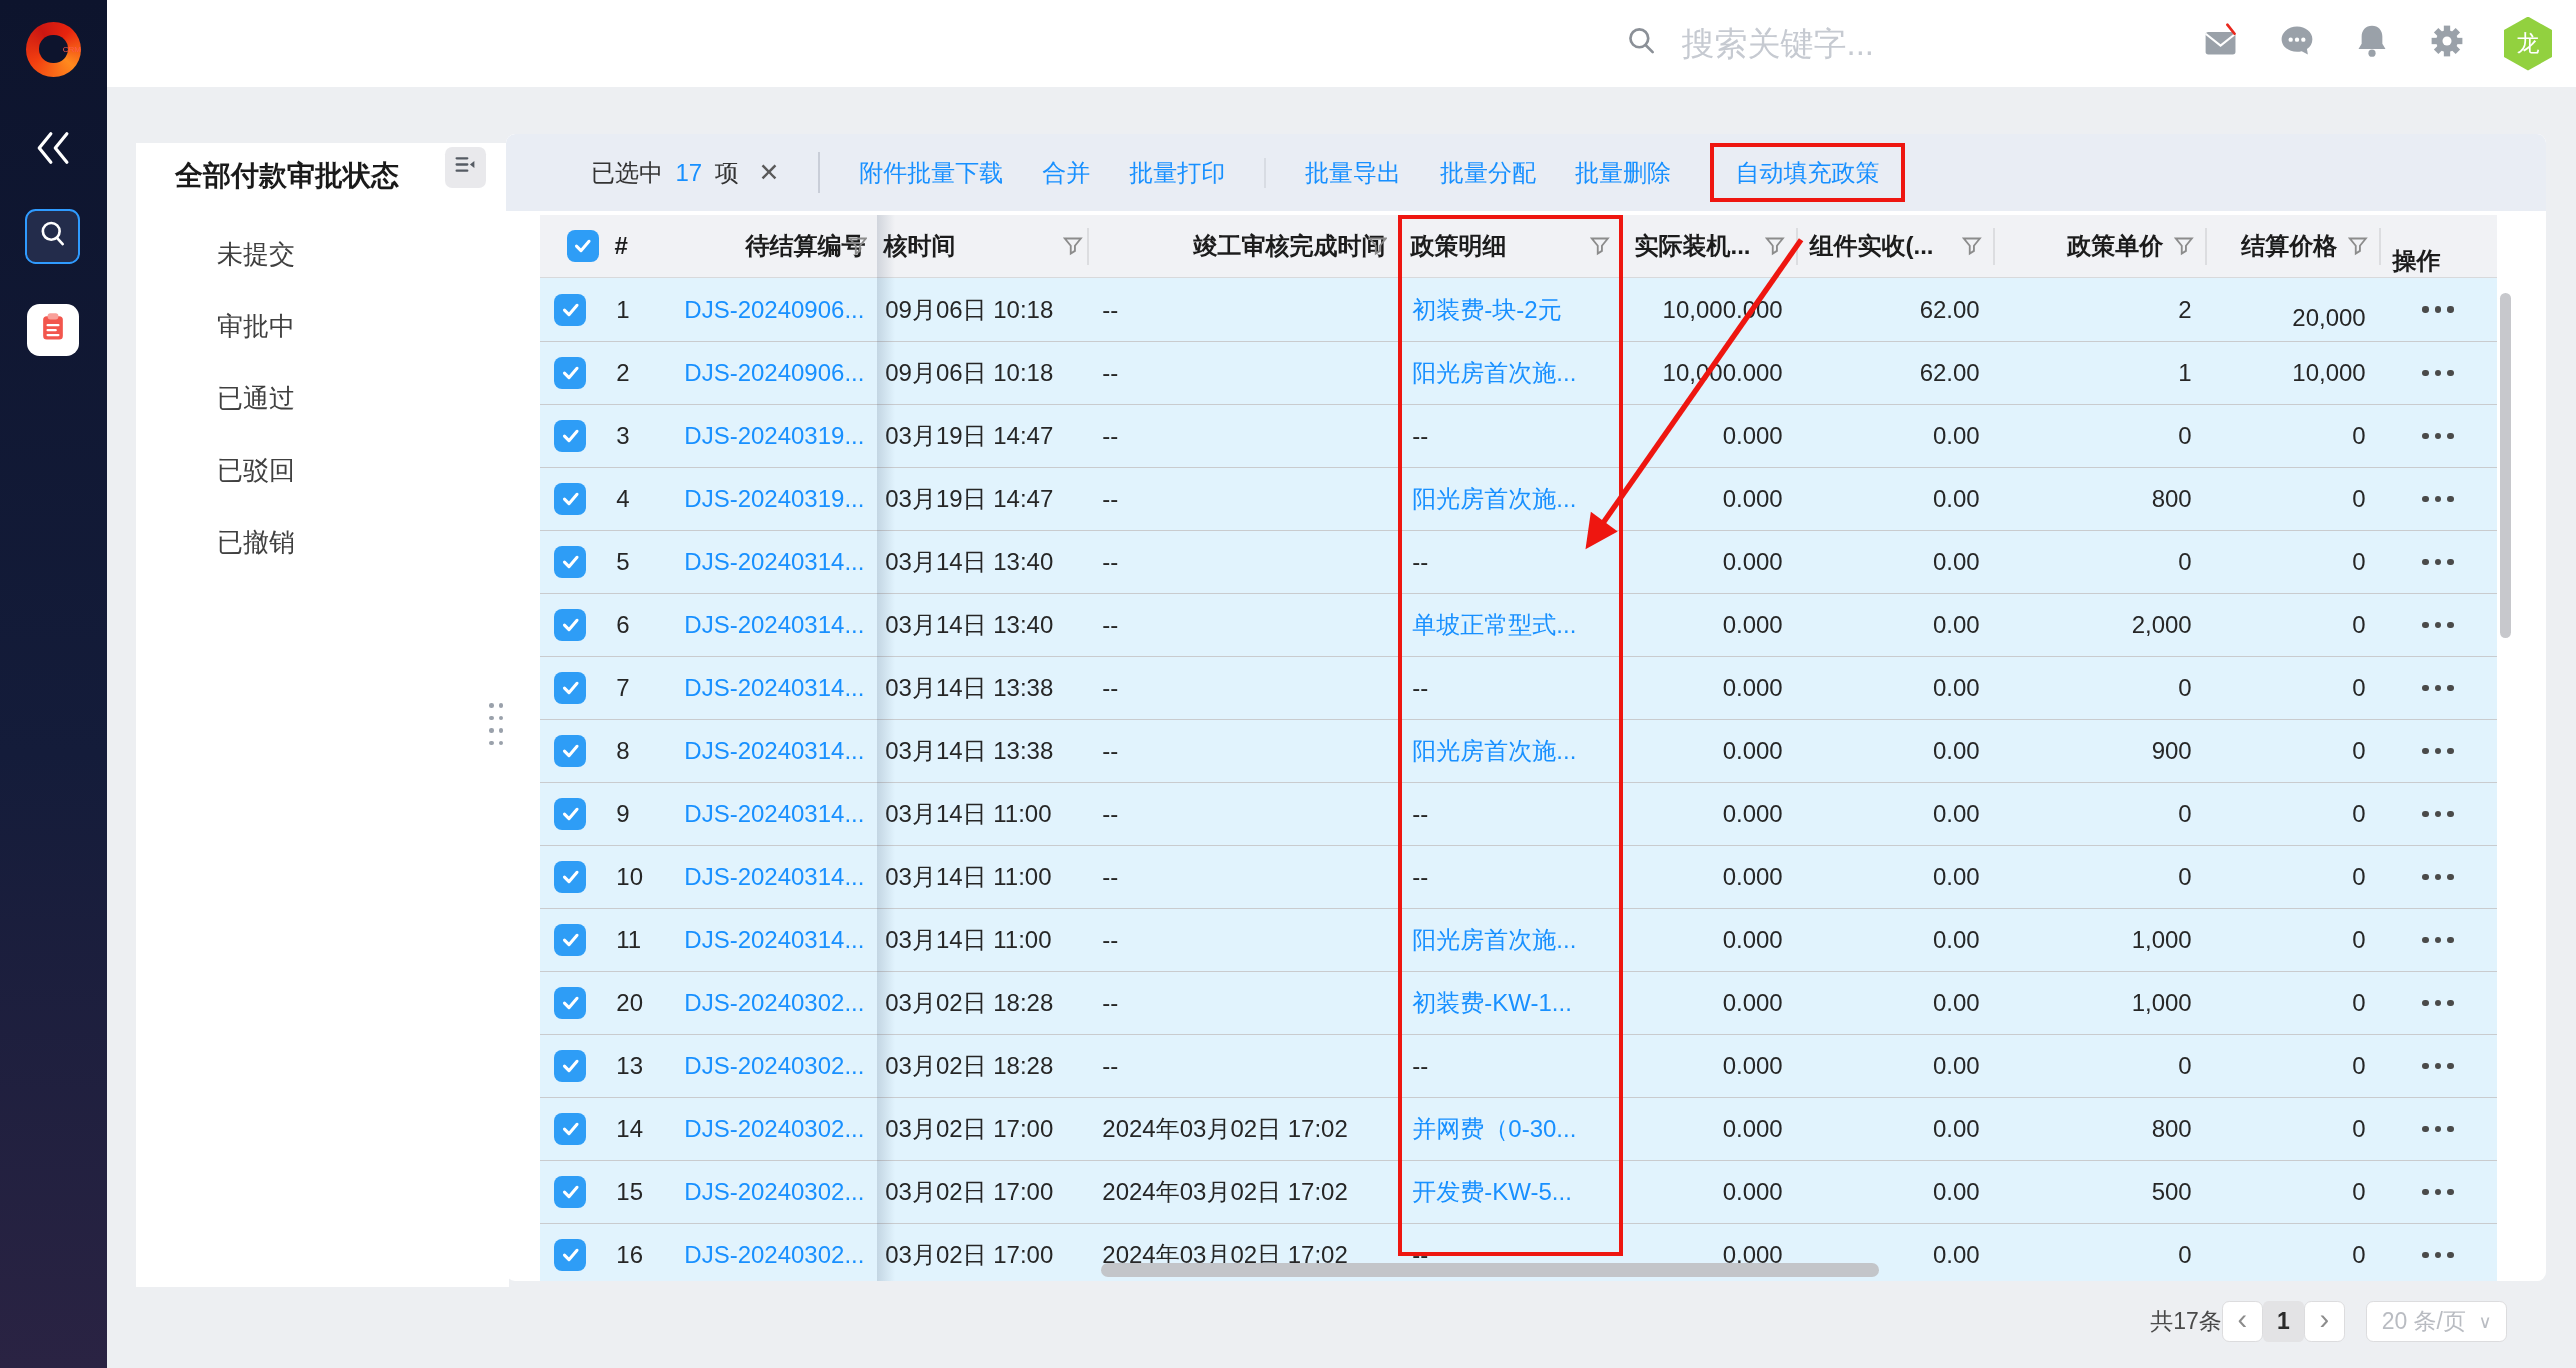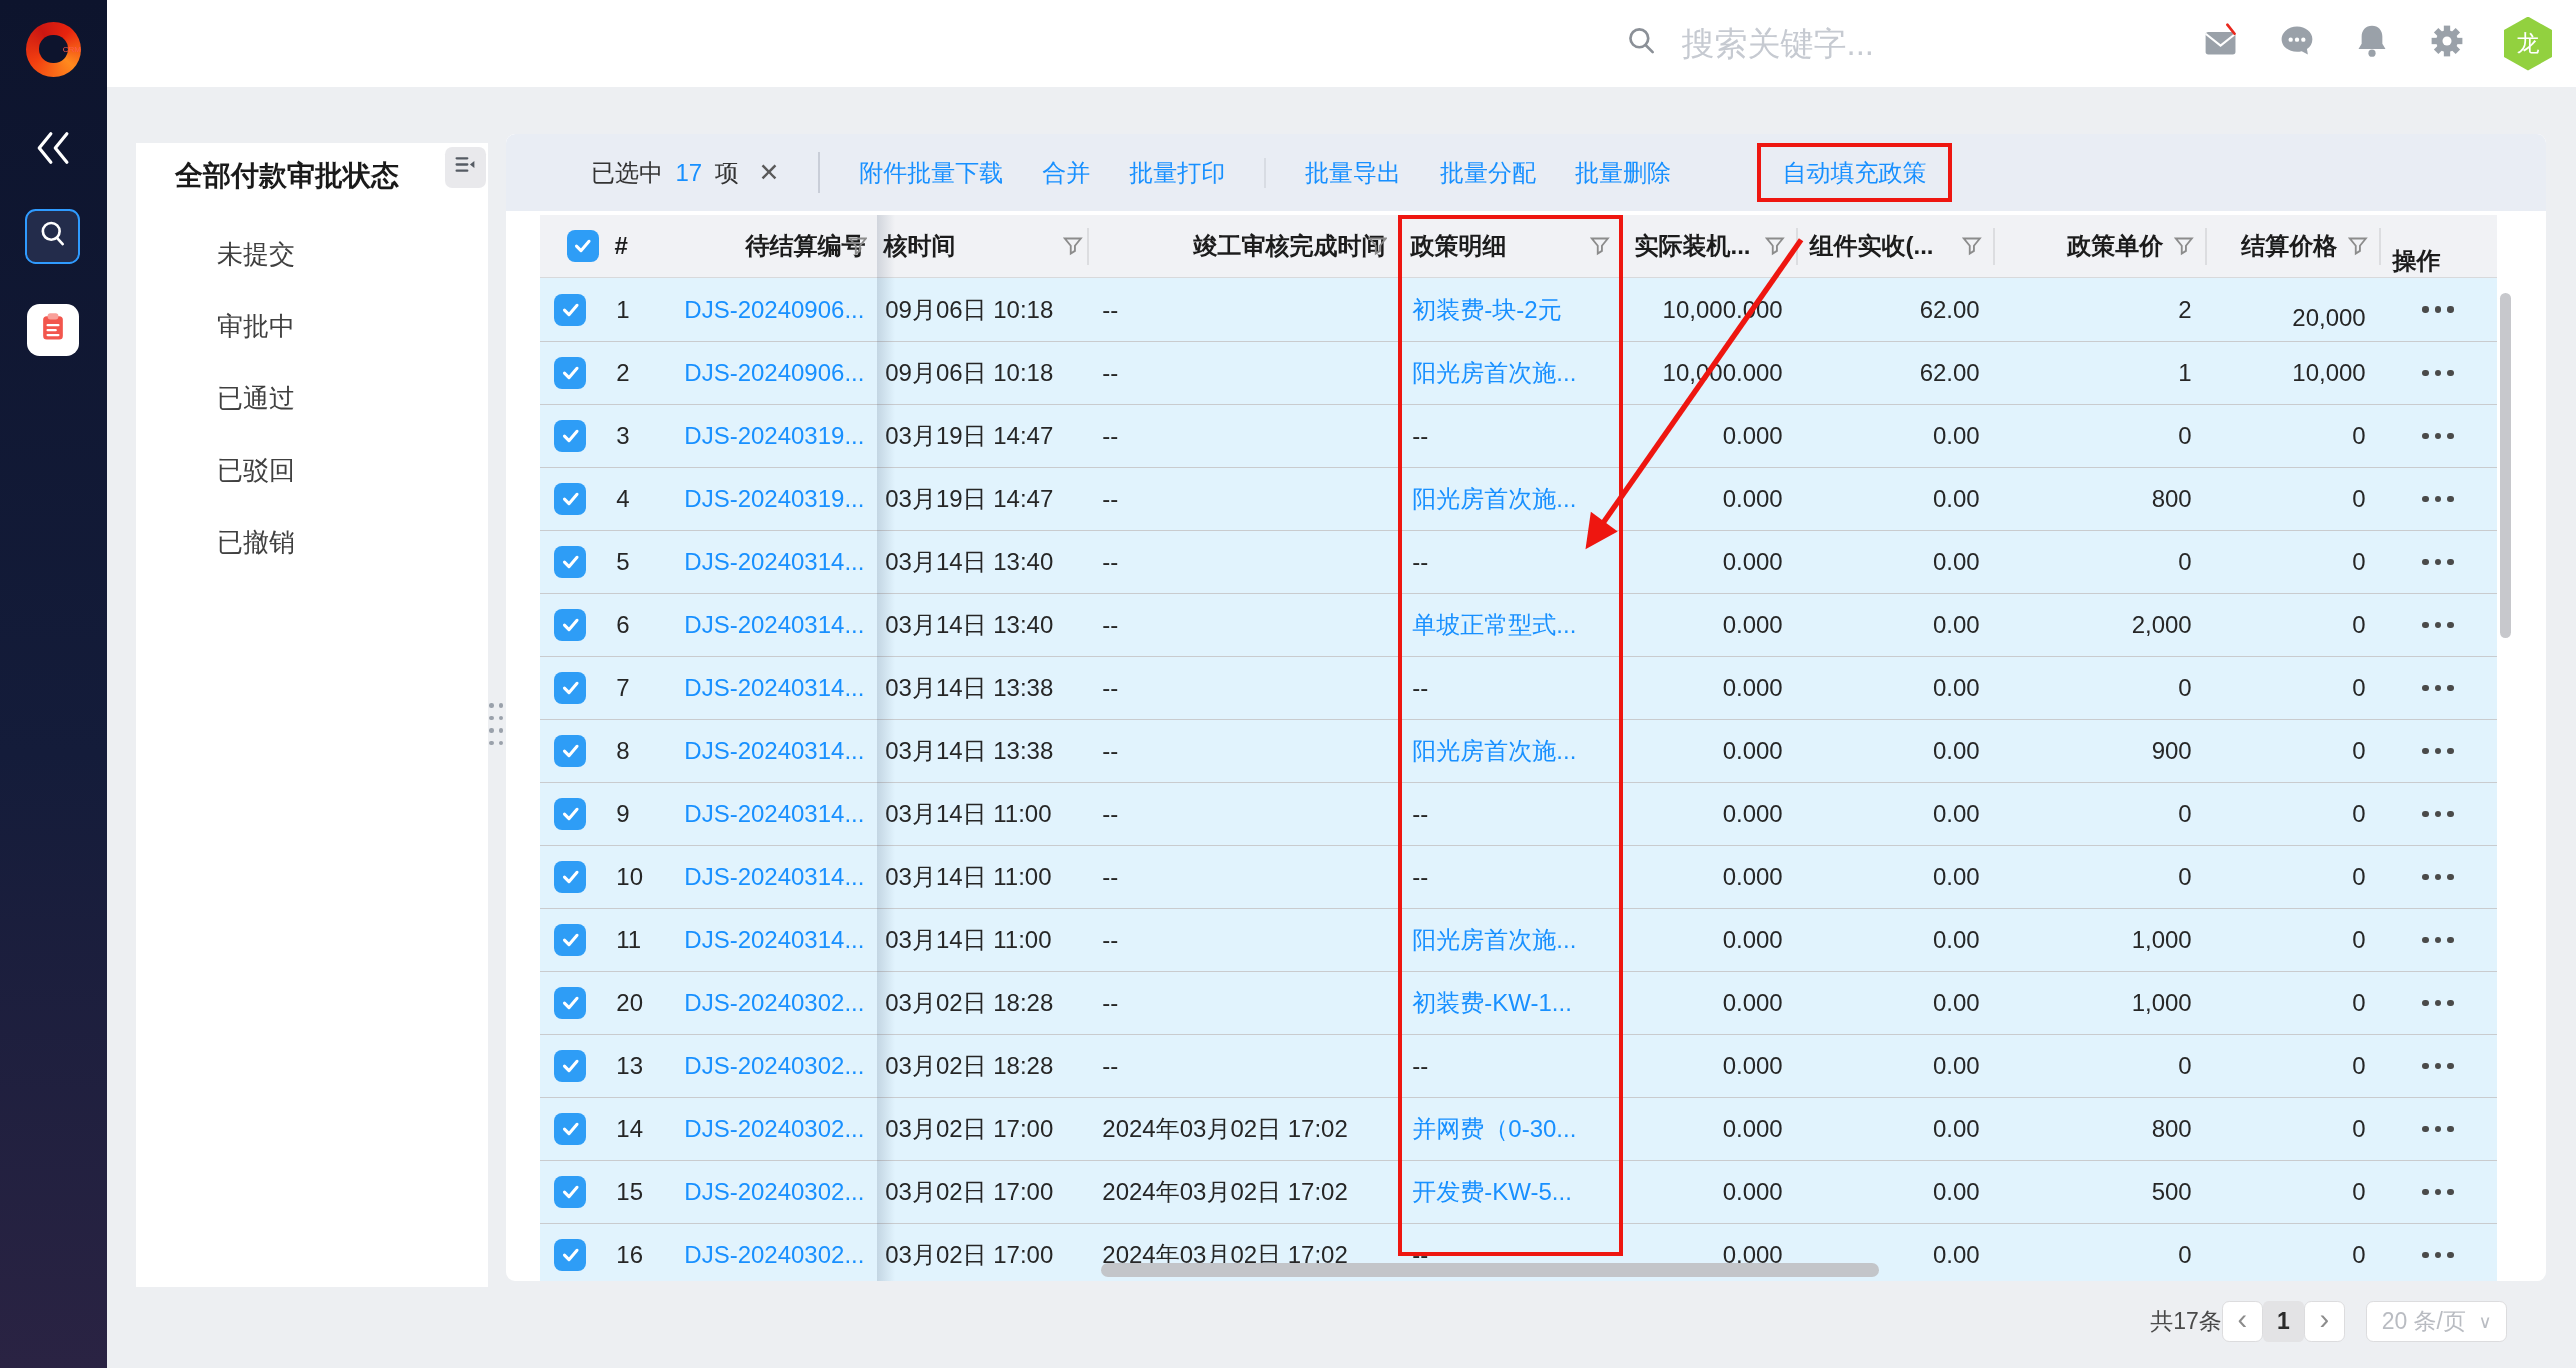--- a/index.html
+++ b/index.html
@@ -24,21 +24,21 @@
   
   .topbar{position:absolute;left:107px;top:0;width:2469px;height:87px;background:#ffffff;}
   .search-wrap{position:absolute;left:1519px;top:0;height:87px;display:flex;align-items:center;gap:21.5px;}
   .search-input{border:none;outline:none;font-size:33px;width:295px;color:#555;background:transparent;
     font-family:"Liberation Sans","DejaVu Sans",sans-serif;}
   .search-input::placeholder{color:#c6cad1;}
   .top-icons{position:absolute;right:24px;top:0;height:87px;display:flex;align-items:center;gap:38px;}
   .avatar-hex{width:48px;height:54px;background:#92d13f;display:flex;align-items:center;justify-content:center;
     color:#fff;font-size:23px;clip-path:polygon(50% 0,100% 25%,100% 75%,50% 100%,0 75%,0 25%);}
   
-  .panel{position:absolute;left:136px;top:143px;width:352px;height:1144px;background:#ffffff;z-index:2;}
+  .panel{position:absolute;left:136px;top:143px;width:352px;height:1144px;background:#ffffff;z-index:2;padding-left:21px;}
   .panel-title{position:absolute;left:39px;top:14.3px;font-size:28px;font-weight:bold;color:#1a1a1a;}
   .panel-toggle{position:absolute;left:309px;top:3.6px;width:41px;height:41px;background:#e9e9ec;border-radius:7.2px;
     display:flex;align-items:center;justify-content:center;}
   .side-menu{position:absolute;left:0;top:75px;width:100%;}
   .side-item{height:72px;display:flex;align-items:center;padding-left:81px;font-size:26px;color:#404040;cursor:pointer;}
   
   .gutter-handle{position:absolute;left:489px;top:703px;width:14.3px;height:55px;z-index:3;
     display:grid;grid-template-columns:4.5px 4.5px;grid-auto-rows:4.5px;gap:8px 5.4px;}
   .gutter-handle i{background:#9aa1ab;border-radius:50%;}
   
@@ -46,21 +46,21 @@
     border-radius:9px;overflow:hidden;z-index:2;}
   .toolbar{position:absolute;left:0;top:0;width:100%;height:77px;background:#e9edf4;
     display:flex;align-items:center;padding-left:85px;box-sizing:border-box;gap:39px;border-radius:9px 9px 0 0;}
   .sel-group{display:flex;align-items:center;gap:12.5px;font-size:24px;color:#333;white-space:nowrap;}
   .sel-count{color:#1890ff;}
   .close-x{font-size:25px;color:#5a5a5a;margin-left:7.2px;cursor:pointer;}
   .vdiv{width:1.8px;height:41px;background:#c9ced8;}
   .vdiv2{width:1.8px;height:30px;background:#d8dce3;}
   .tb-group{display:flex;align-items:center;gap:39px;}
   .tlink{font-size:24px;color:#1890ff;white-space:nowrap;cursor:pointer;text-decoration:none;}
-  .hl-frame{border:4.5px solid #ee1610;padding:9.8px 21.5px;margin-left:47px;display:inline-flex;}
+  .hl-frame{border:4.5px solid #ee1610;padding:9.8px 21.5px;display:inline-flex;}
   
   .table{position:absolute;left:34px;top:81px;width:1957px;}
   .thead{display:flex;height:63px;background:#f1f2f5;align-items:center;font-weight:bold;font-size:24px;
     color:#1c1c1c;border-bottom:1.8px solid #d8d9db;box-sizing:border-box;}
   .th{display:flex;align-items:center;height:100%;box-sizing:border-box;position:relative;padding:0 12.5px;white-space:nowrap;}
   .th.tight{padding:0 5.4px;}
   .th.sep::before{content:"";position:absolute;left:-0.9px;top:12.5px;bottom:12.5px;width:1.8px;background:#dcdde0;}
   .th.h-center{justify-content:flex-end;font-family:Liberation Serif, serif;}
   .th.h-center .funnel{position:absolute;right:10.7px;}
   .th.h-left .funnel{margin-left:auto;}

